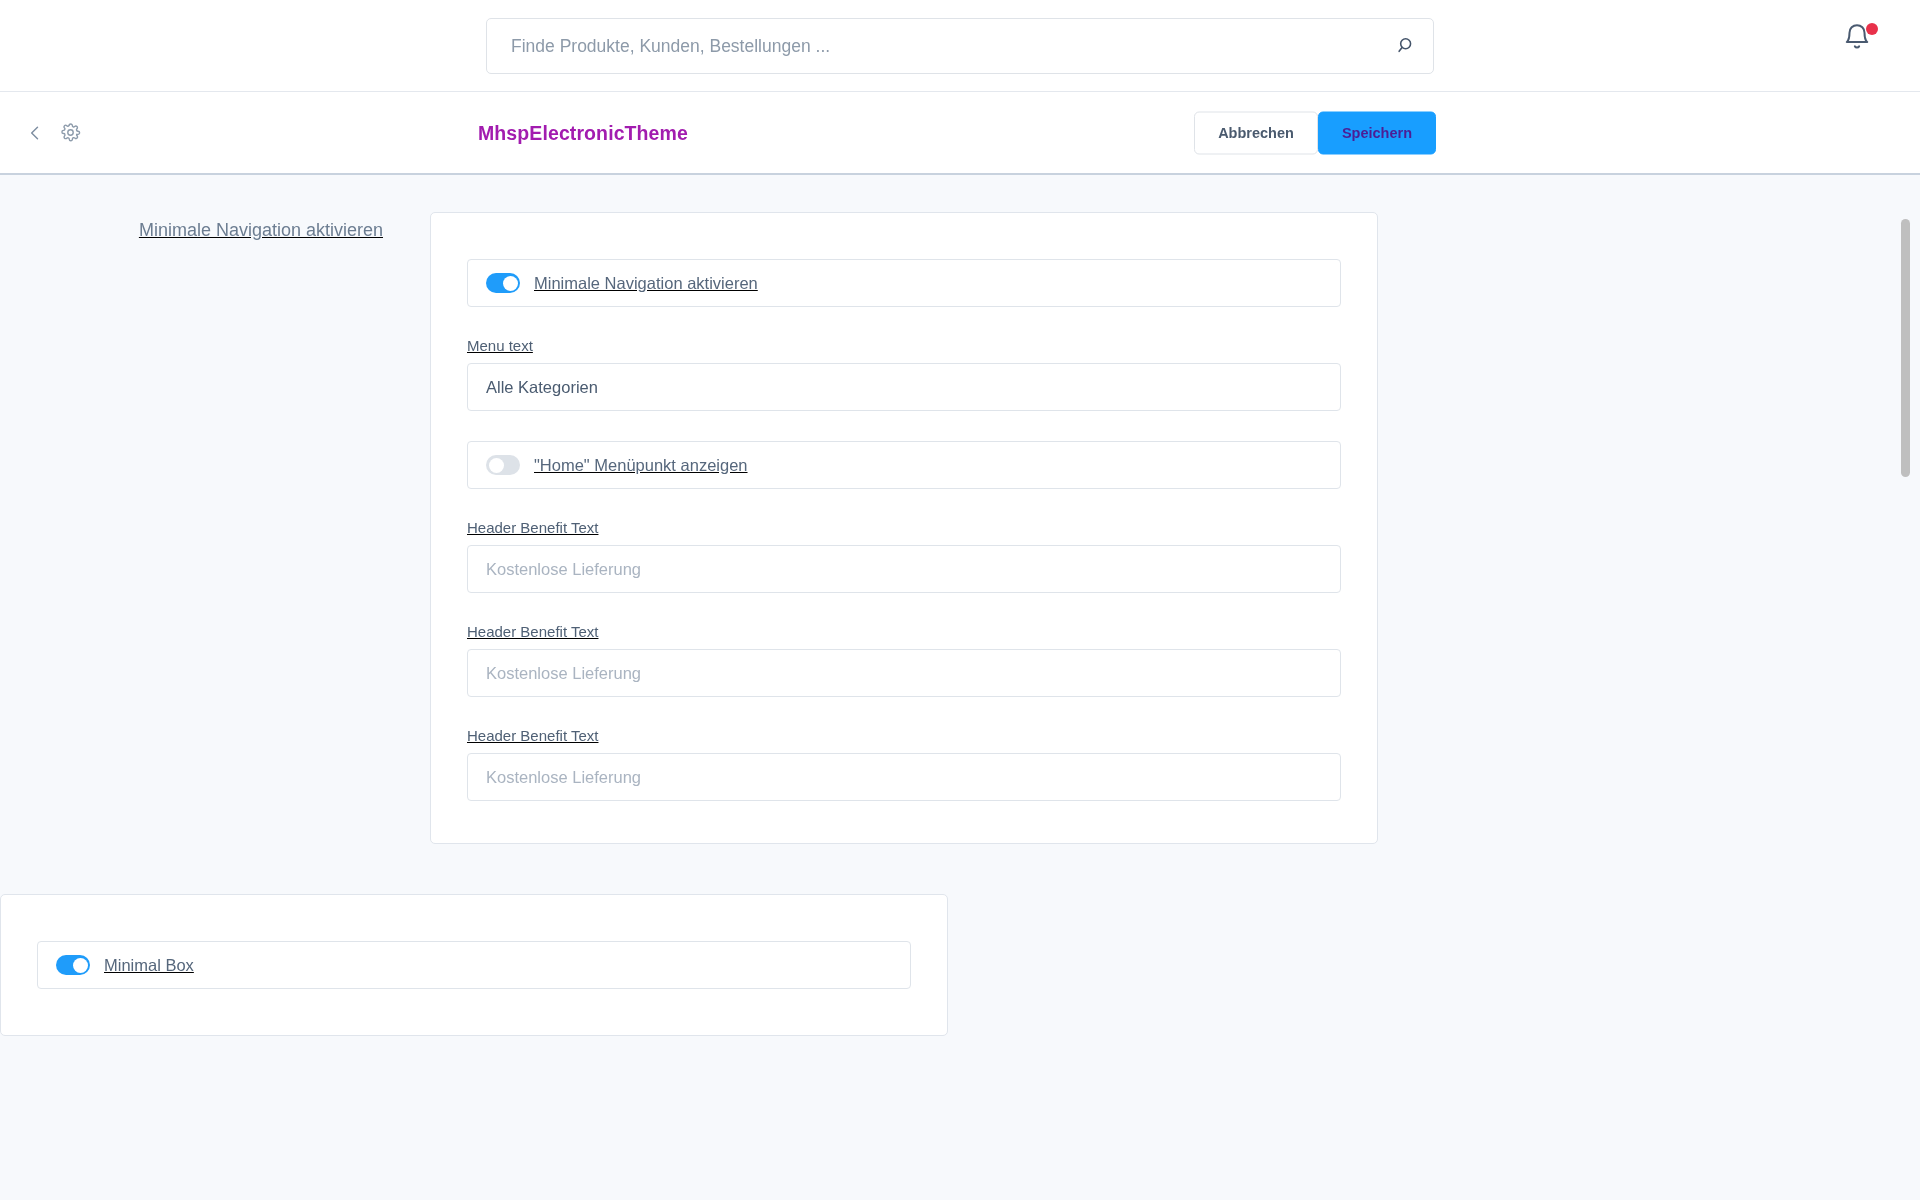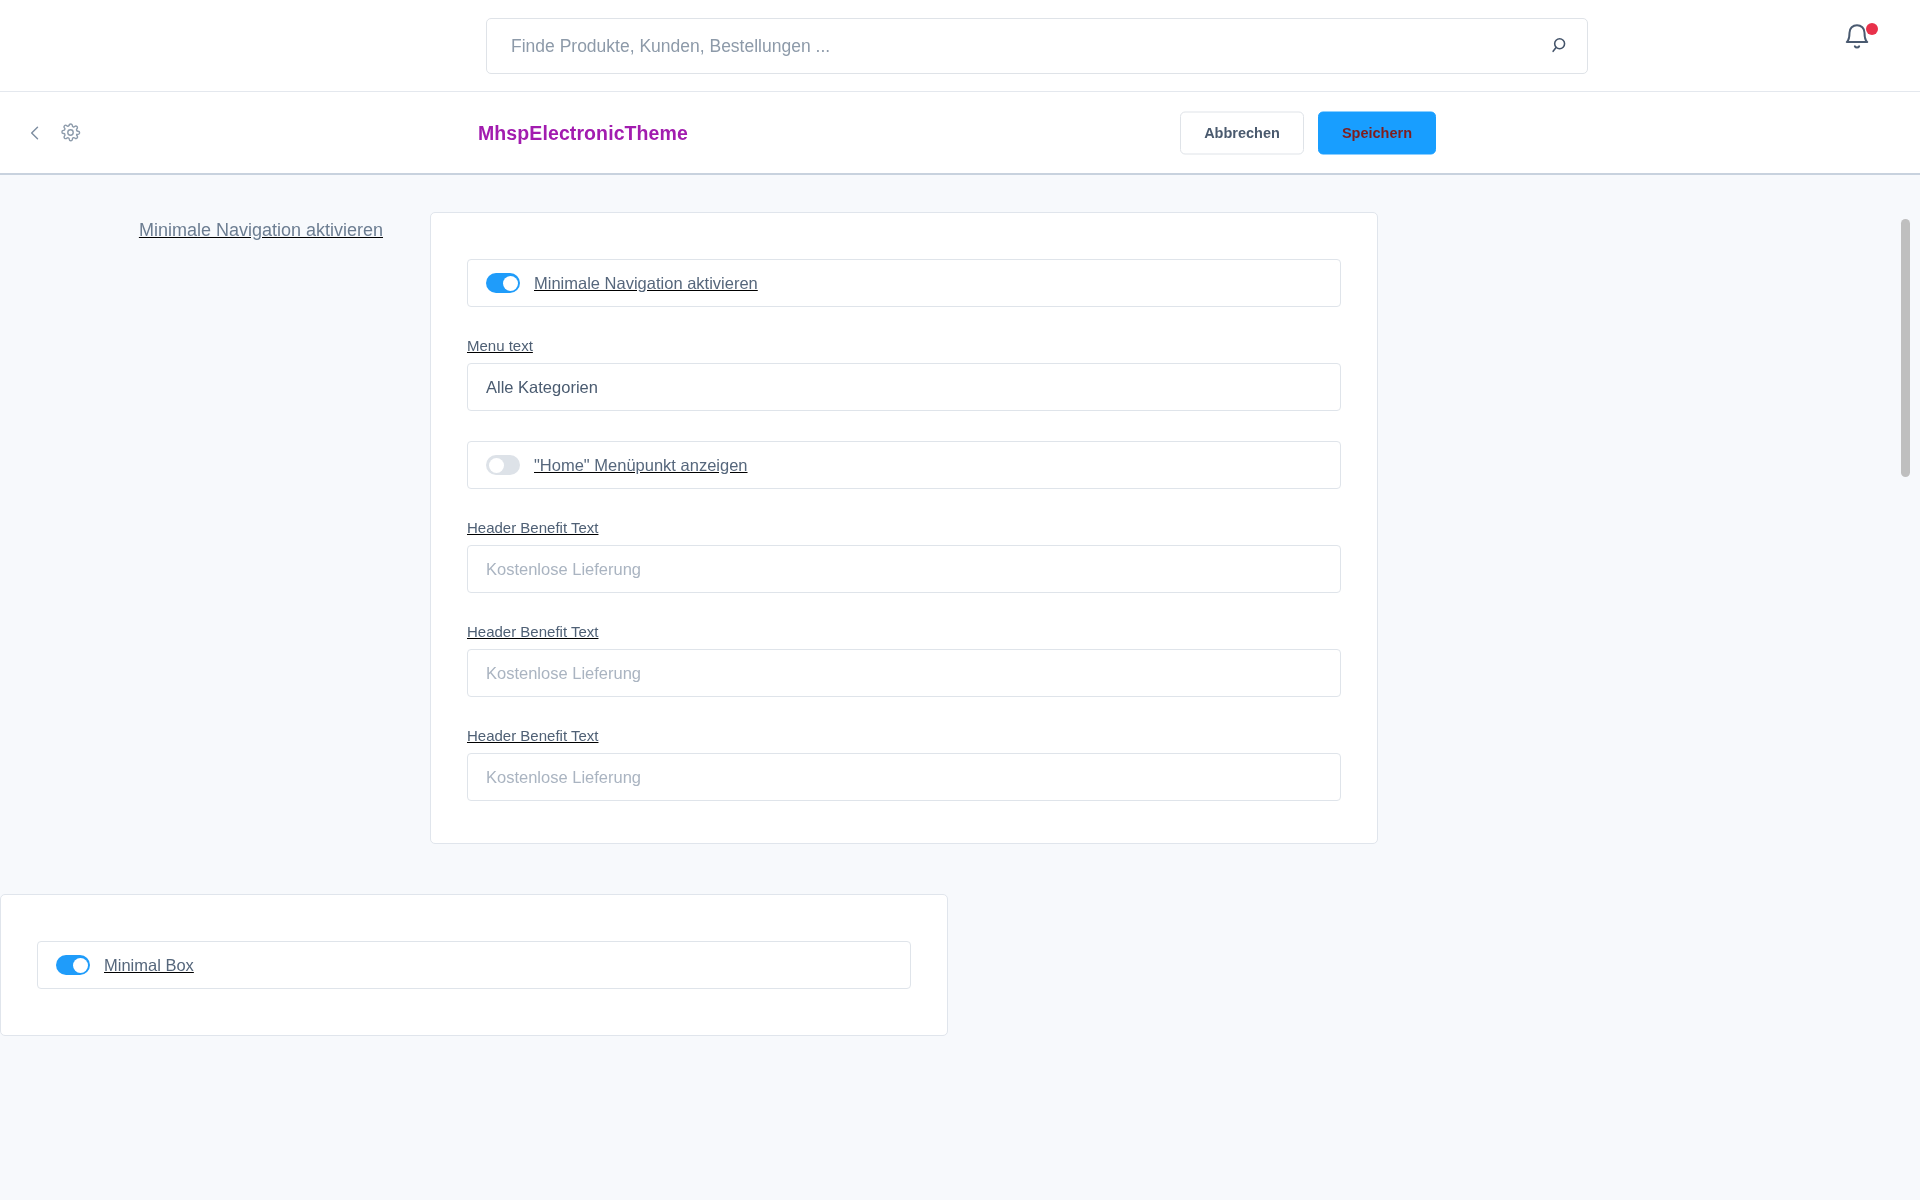--- a/index.html
+++ b/index.html
@@ -14,21 +14,21 @@
   .topbar {
     position: relative;
     height: 92px;
     background: #ffffff;
     border-bottom: 1px solid #e4e8ee;
     display: flex; align-items: center; justify-content: center;
   }
   .search-wrap {
     position: absolute;
     left: 486px; top: 18px;
-    width: 1102px; height: 56px;
+    width: 948px; height: 56px;
     border: 1px solid #dfe3e8;
     border-radius: 5px;
     background: #fff;
     display: flex; align-items: center;
   }
   .search-input {
     flex: 1;
     border: none; outline: none; background: transparent;
     font-family: "Liberation Sans", sans-serif;
     font-size: 17.5px;
@@ -79,41 +79,41 @@
   .page-title {
     position: absolute; left: 478px; top: 50%;
     transform: translateY(-50%);
     font-size: 19.5px; font-weight: bold;
     color: #a21caf;
     letter-spacing: .1px;
   }
   .actions {
     position: absolute; right: 484px; top: 50%;
     transform: translateY(-50%);
-    display: flex; gap: 14px; align-items: center;
+    display: flex; gap: 0; align-items: center;
   }
   .btn {
     font-family: "Liberation Sans", sans-serif;
     font-size: 14.5px; font-weight: bold;
     border-radius: 5px;
     height: 43px;
     padding: 0 23px;
     cursor: pointer;
     display: flex; align-items: center; justify-content: center;
     white-space: nowrap;
   }
   .btn-secondary {
     background: #ffffff;
     border: 1px solid #dfe3e8;
     color: #4a5a6e;
   }
   .btn-primary {
     background: #189eff;
     border: 1px solid #189eff;
-    color: #7f1d1d;
+    color: #4c1d95;
   }
 
   
   .content {
     position: relative;
     height: 1025px;
     background: #f7f9fc;
     overflow: hidden;
   }
   .scroll-inner { position: relative; width: 1597px; text-decoration: underline; }

